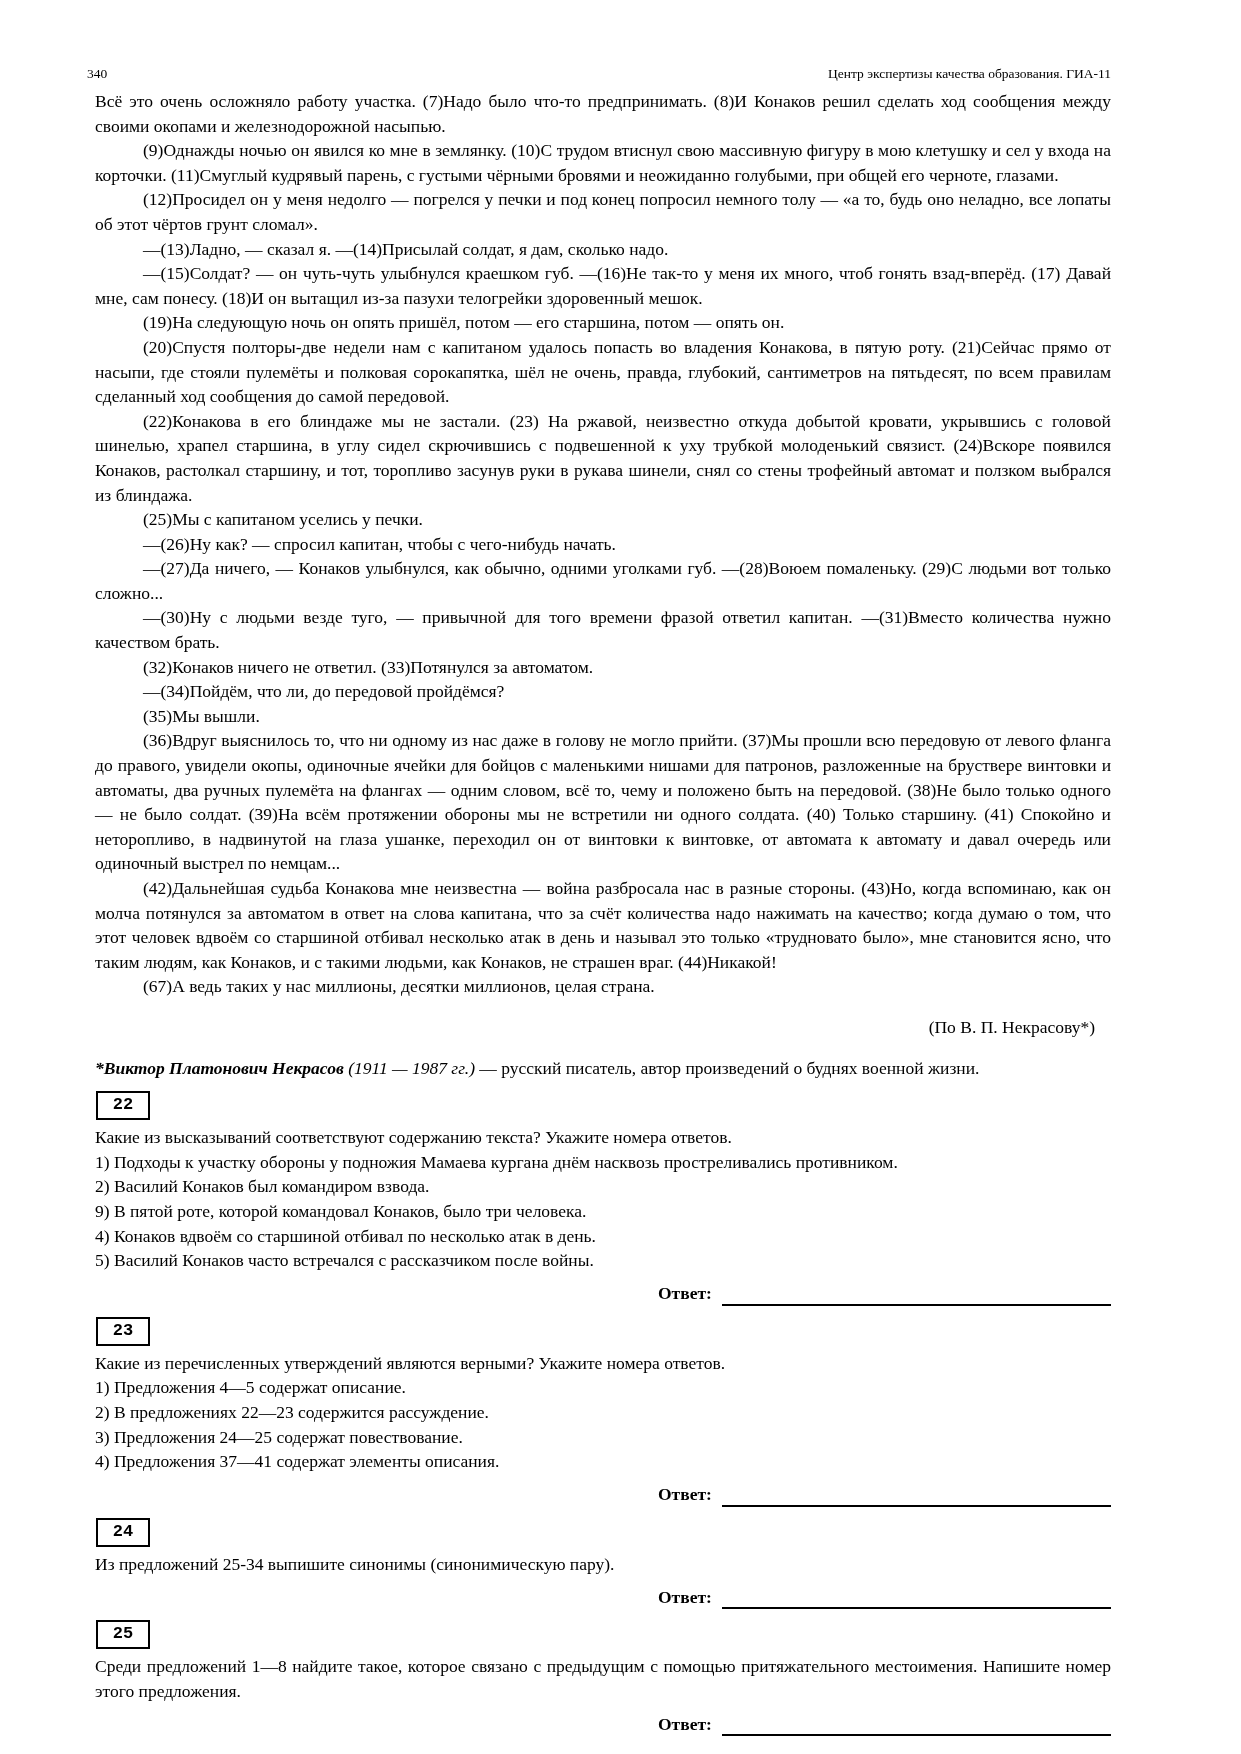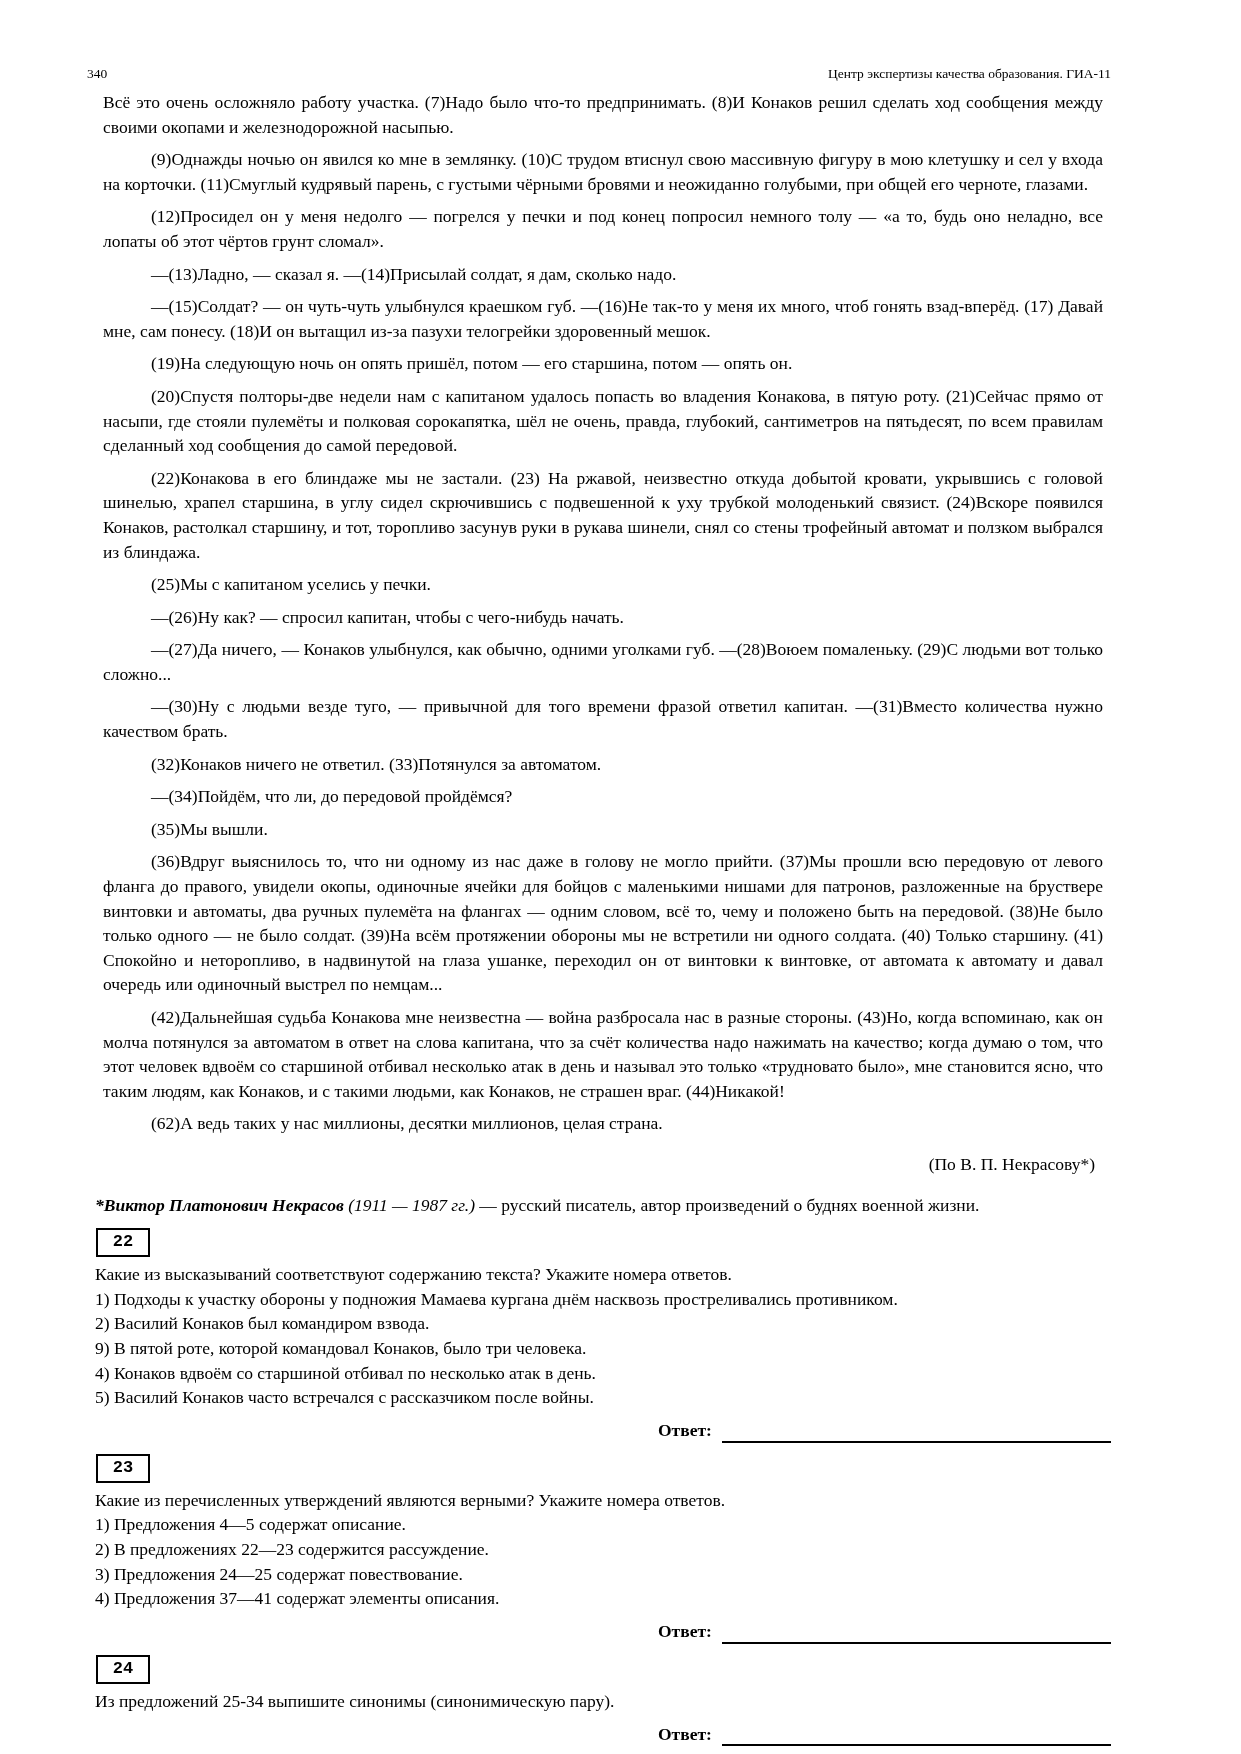--- a/index.html
+++ b/index.html
@@ -24,21 +24,21 @@
     align-items: baseline;
     font-size: 13.5px;
     margin-bottom: 7px;
   }
   .page-header .pagenum { margin-left: -8px; }
   .body-text {
     font-size: 17.5px;
     line-height: 24.6px;
   }
   .para {
-    margin: 8px;
+    margin: 0;
     text-align: justify;
   }
   .para.indent { text-indent: 48px; }
   .attribution {
     margin: 16px;
     text-align: right;
   }
   .footnote { margin: 0; text-align: justify; }
   .footnote .fn-name { font-weight: bold; font-style: italic; }
   .footnote .fn-dates { font-style: italic; }
@@ -115,21 +115,21 @@
   <p class="para indent">(32)Конаков ничего не ответил. (33)Потянулся за автоматом.</p>
 
   <p class="para indent">—(34)Пойдём, что ли, до передовой пройдёмся?</p>
 
   <p class="para indent">(35)Мы вышли.</p>
 
   <p class="para indent">(36)Вдруг выяснилось то, что ни одному из нас даже в голову не могло прийти. (37)Мы прошли всю передовую от левого фланга до правого, увидели окопы, одиночные ячейки для бойцов с маленькими нишами для патронов, разложенные на бруствере винтовки и  автоматы, два ручных пулемёта на флангах — одним словом, всё то, чему и положено быть на передовой. (38)Не было только одного — не было солдат. (39)На всём протяжении обороны мы не встретили ни одного солдата. (40) Только старшину. (41) Спокойно и неторопливо, в надвинутой на глаза ушанке, переходил он от винтовки к винтовке, от автомата к автомату и давал очередь или одиночный выстрел по немцам...</p>
 
   <p class="para indent">(42)Дальнейшая судьба Конакова мне неизвестна — война разбросала нас в разные стороны. (43)Но, когда вспоминаю, как он молча потянулся за автоматом в ответ на слова капитана, что за счёт количества надо нажимать на качество; когда думаю о том, что этот человек вдвоём со старшиной отбивал несколько атак в день и называл это только «трудновато было», мне становится ясно, что таким людям, как Конаков, и с такими людьми, как Конаков, не страшен враг. (44)Никакой!</p>
 
-  <p class="para indent">(62)А ведь таких у нас миллионы, десятки миллионов, целая страна.</p>
+  <p class="para indent">(67)А ведь таких у нас миллионы, десятки миллионов, целая страна.</p>
 </div>
 
     <p class="para attribution">(По В. П. Некрасову*)</p>
 
     <p class="para footnote"><span class="fn-name">*Виктор Платонович Некрасов</span><span class="fn-dates"> (1911 — 1987 гг.)</span><span> — русский писатель, автор произведений о буднях военной жизни.</span></p>
 
     <div id="questions">
   <div class="question">
     <div class="qbox">22</div>
     <p class="q-prompt">Какие из высказываний соответствуют содержанию текста? Укажите номера ответов.</p>

